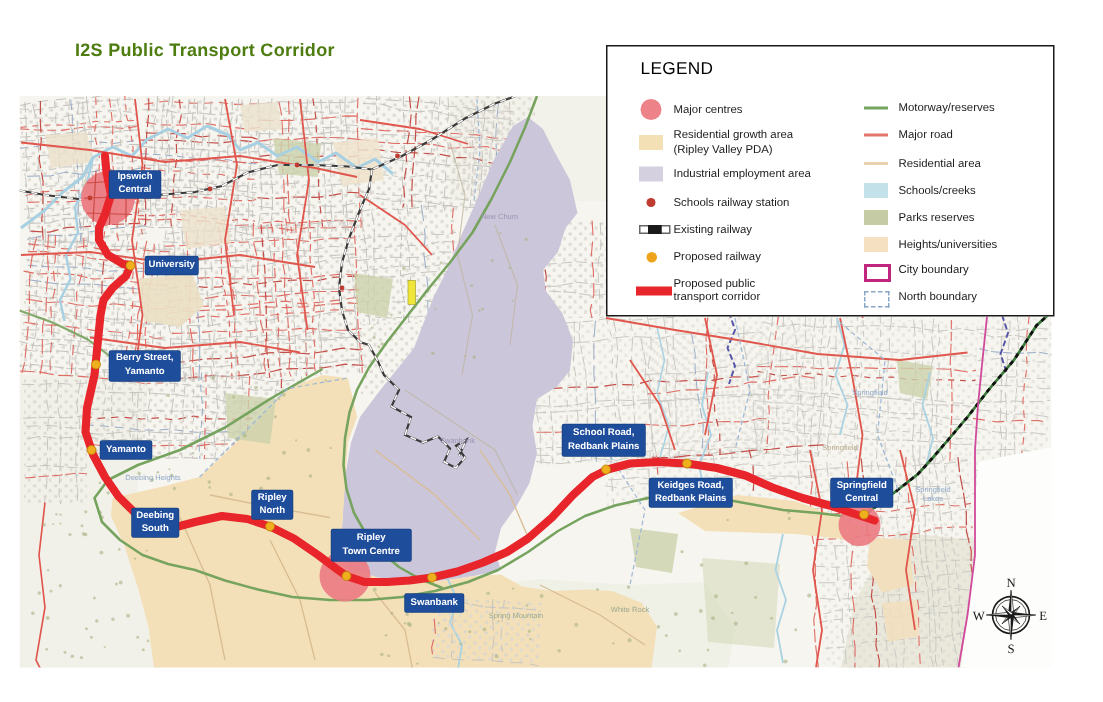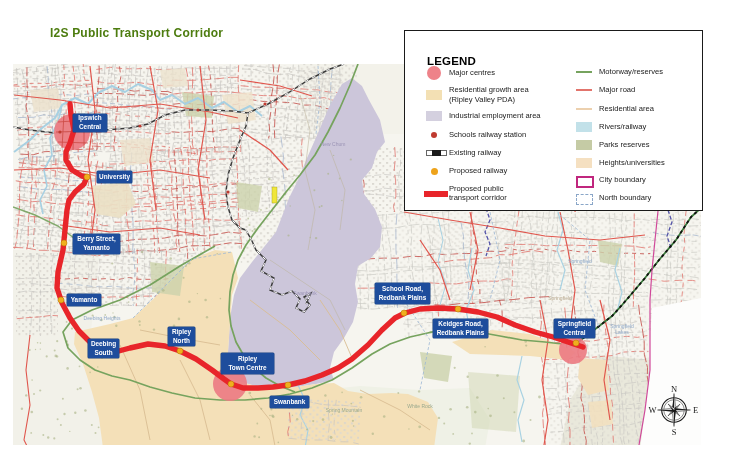--- a/index.html
+++ b/index.html
@@ -862,21 +862,21 @@
 <div class="lbl" style="left:375px;top:283px;width:55px;height:21px;">School Road,<br>Redbank Plains</div>
 
 <div class="lbl" style="left:433px;top:319px;width:55px;height:19px;">Keidges Road,<br>Redbank Plains</div>
 
 <div class="lbl" style="left:554px;top:319px;width:41px;height:19px;">Springfield<br>Central</div>
 
 <div id="title">I2S Public Transport Corridor</div>
 
 <div id="legend">
 
-<div style="position:absolute;left:22px;top:24px;font-size:11.5px;font-weight:bold;letter-spacing:0.2px;">LEGEND</div>
+<div style="position:absolute;left:22px;top:9px;font-size:11.5px;font-weight:normal;letter-spacing:0.2px;">LEGEND</div>
 
 <div class="litem" style="left:21px;top:42px;">
         <span class="lsym">
           <span style="position:absolute;left:1px;top:50%;margin-top:-7px;width:14px;height:14px;border-radius:50%;background:#ee8289;"></span>
         </span>
         <span class="ltxt">Major centres</span>
       </div>
 
 <div class="litem" style="left:21px;top:64px;">
         <span class="lsym">
@@ -939,21 +939,21 @@
         <span class="lsym" style="width:20px;">
           <span style="position:absolute;left:0;top:50%;margin-top:-0.8px;width:16px;height:1.6px;background:#ecd0ae;"></span>
         </span>
         <span class="ltxt">Residential area</span>
       </div>
 
 <div class="litem" style="left:171px;top:96px;">
         <span class="lsym" style="width:20px;">
           <span style="position:absolute;left:0px;top:50%;margin-top:-5.0px;width:16px;height:10px;background:#c2e1e9;"></span>
         </span>
-        <span class="ltxt">Rivers/railway</span>
+        <span class="ltxt">Schools/creeks</span>
       </div>
 
 <div class="litem" style="left:171px;top:114px;">
         <span class="lsym" style="width:20px;">
           <span style="position:absolute;left:0px;top:50%;margin-top:-5.0px;width:16px;height:10px;background:#c5cba5;"></span>
         </span>
         <span class="ltxt">Parks reserves</span>
       </div>
 
 <div class="litem" style="left:171px;top:132px;">

